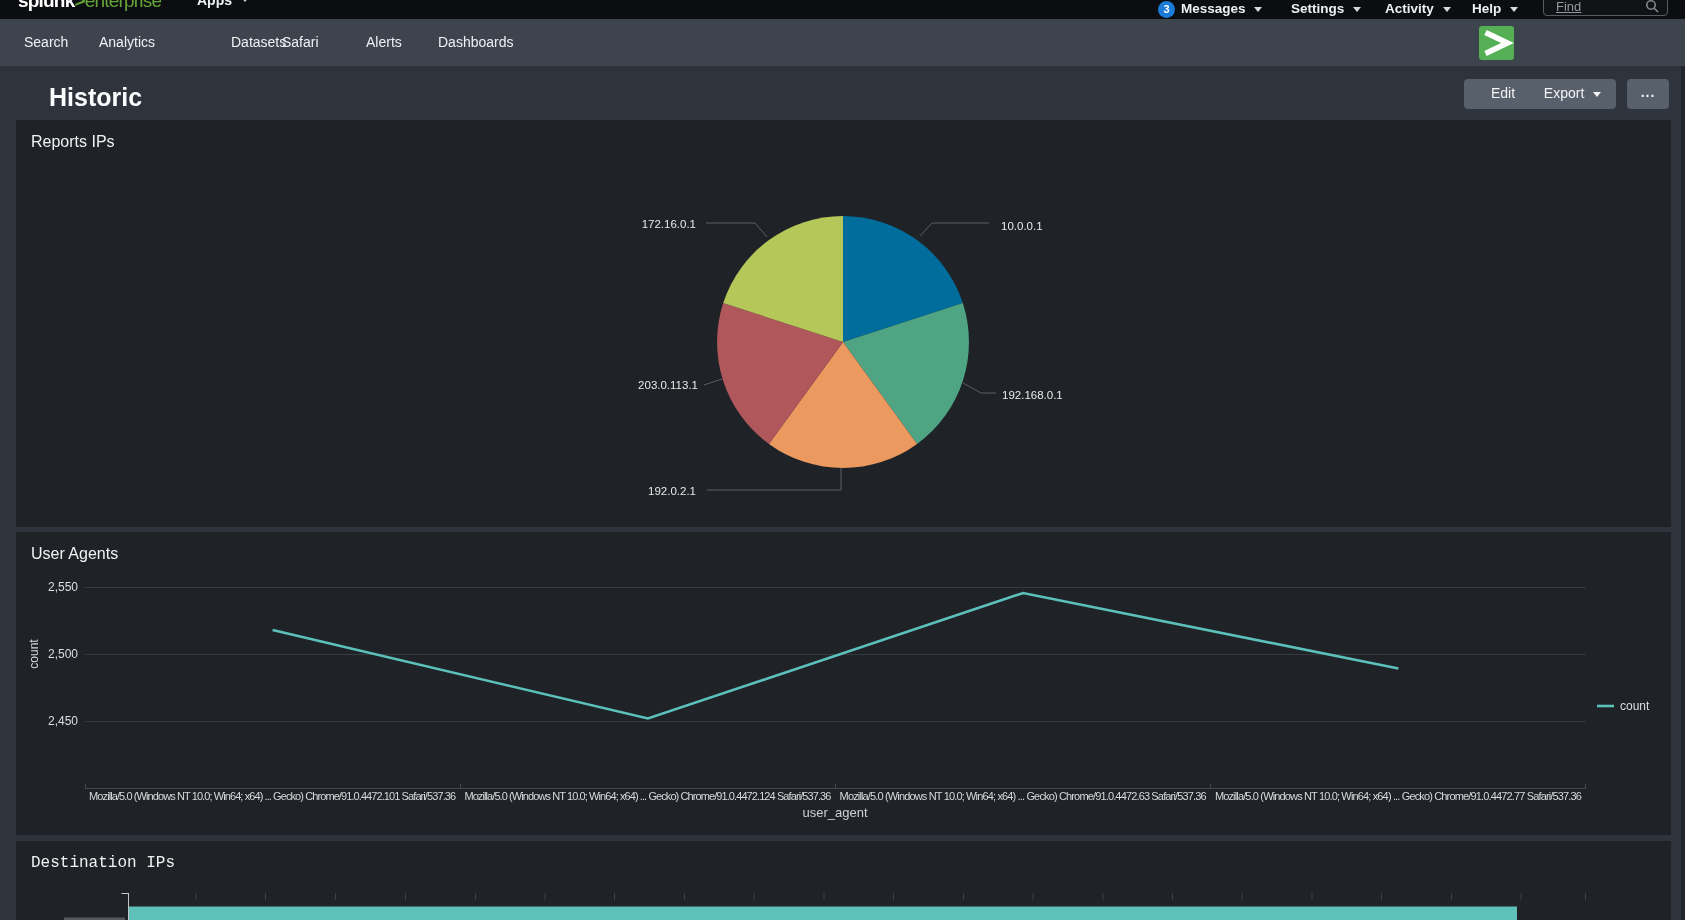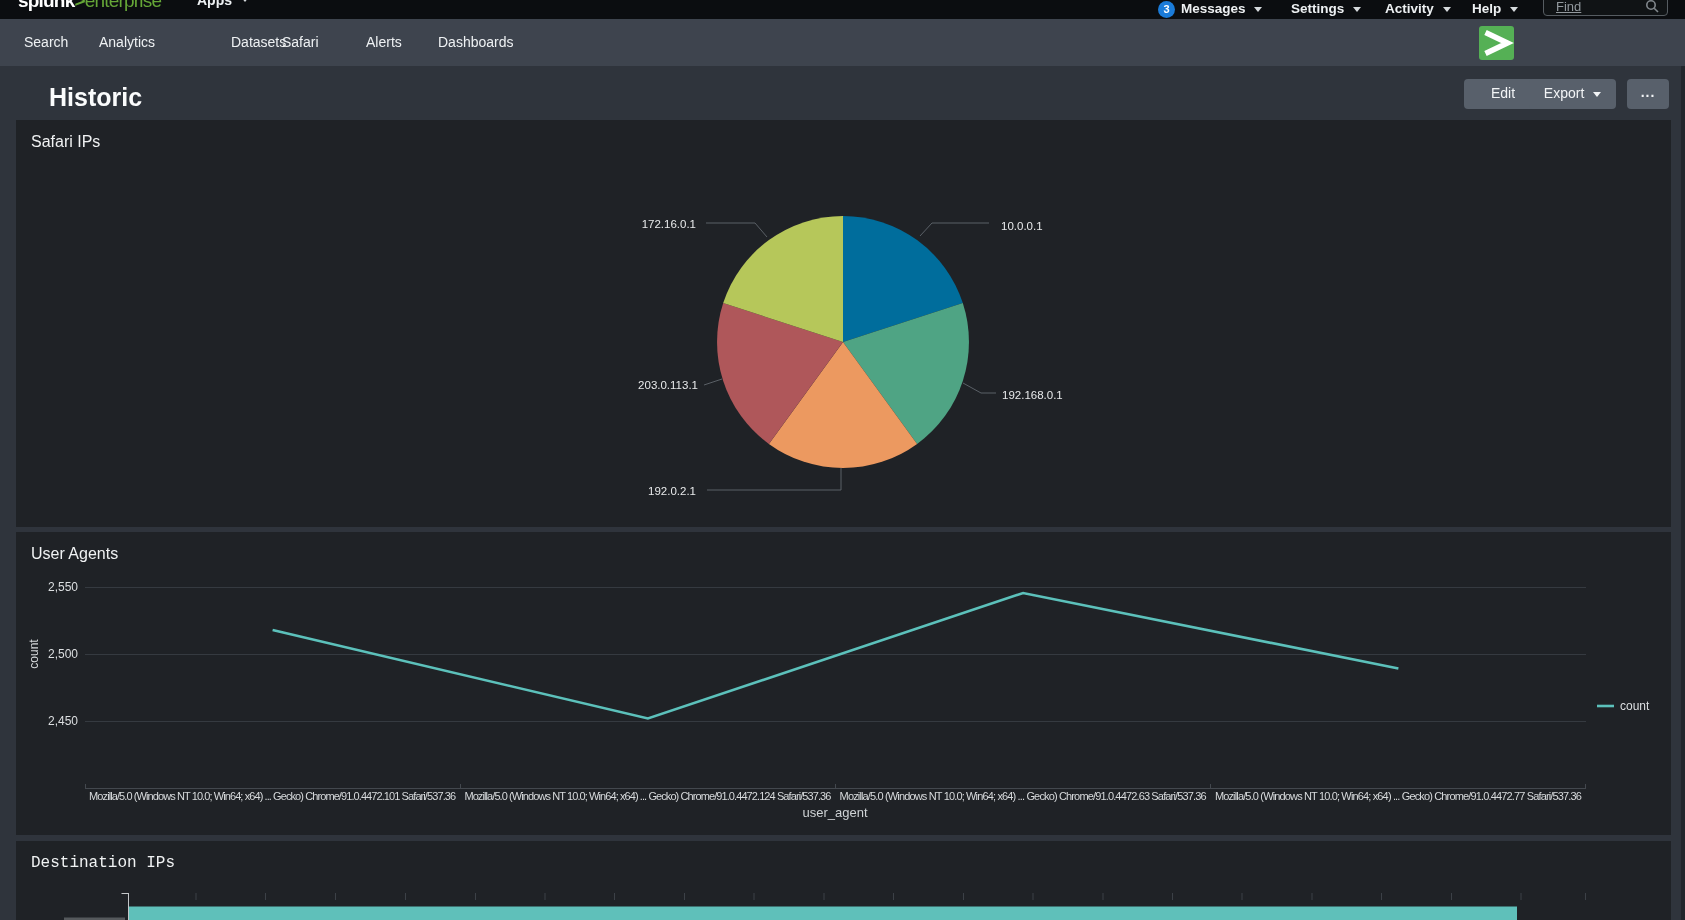--- a/index.html
+++ b/index.html
@@ -51,21 +51,21 @@
         <path d="M6.5 6.5 L28.5 17 L6.5 27.5" fill="none" stroke="#ffffff" stroke-width="5.5"></path>
       </svg></div>
 </div>
 <div id="title">Historic</div>
 <div class="btn" style="left:1464px; width:78px;">Edit</div>
 <div class="btn" style="left:1529px; width:87px;">Export <span class="caret" style="border-top-color:#f2f4f6;"></span></div>
 <div class="btn" style="left:1627px; width:42px; font-weight:bold; letter-spacing:1px; line-height:26px;">...</div>
 <div class="panel" style="top:120px; height:407px;"></div>
 <div class="panel" style="top:532px; height:303px;"></div>
 <div class="panel" style="top:841px; height:79px;"></div>
-<div class="ptitle" style="top:133px;">Safari IPs</div>
+<div class="ptitle" style="top:133px;">Reports IPs</div>
 <div class="ptitle" style="top:545px;">User Agents</div>
 <div class="ptitle" style="top:854px;font-family:Liberation Mono, monospace;">Destination IPs</div>
 <div style="position:absolute;left:1681px;top:66px;width:4px;height:854px;background:#23272d;"></div>
 <svg id="ovl" width="1685" height="920" viewBox="0 0 1685 920">
 
   <path d="M843.0 342.0 L843.0 216.0 A126.0 126.0 0 0 1 962.8 303.1 Z" fill="#006d9c"></path>
   <path d="M843.0 342.0 L962.8 303.1 A126.0 126.0 0 0 1 917.1 443.9 Z" fill="#4fa484"></path>
   <path d="M843.0 342.0 L917.1 443.9 A126.0 126.0 0 0 1 768.9 443.9 Z" fill="#ec9960"></path>
   <path d="M843.0 342.0 L768.9 443.9 A126.0 126.0 0 0 1 723.2 303.1 Z" fill="#af575a"></path>
   <path d="M843.0 342.0 L723.2 303.1 A126.0 126.0 0 0 1 843.0 216.0 Z" fill="#b6c75a"></path>

